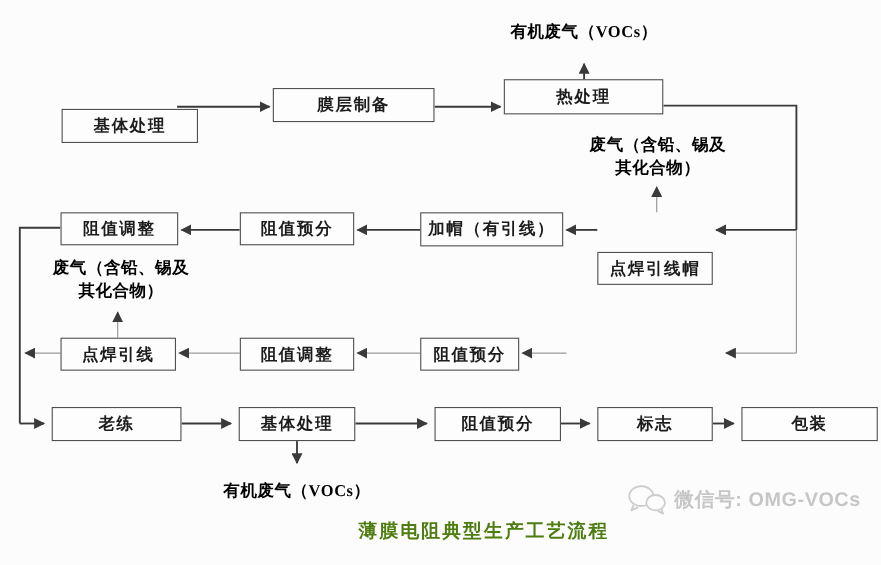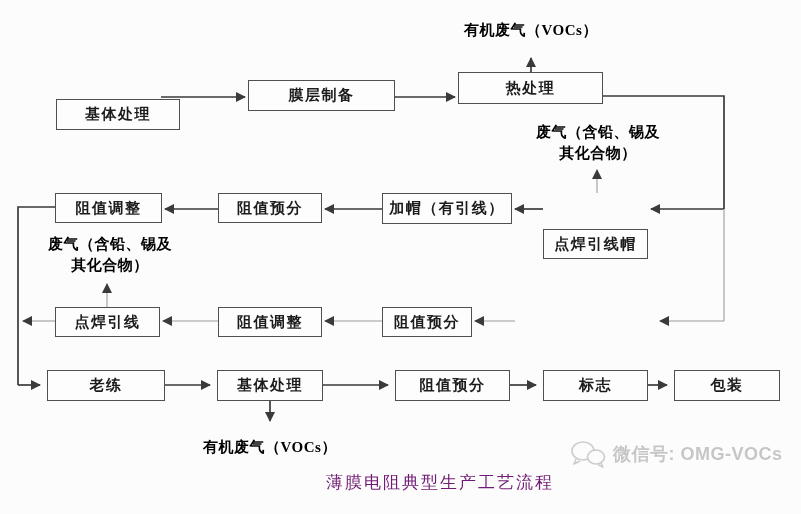--- a/index.html
+++ b/index.html
@@ -26,22 +26,22 @@
   .annot{
     position:absolute;
     text-align:center;
     font-size:15px;font-weight:600;letter-spacing:0.5px;
     color:#000000;line-height:21px;white-space:nowrap;
   }
   .annot span{display:block;}
   .caption{
     position:absolute;
     text-align:center;
-    font-size:17px;font-weight:400;letter-spacing:2px;
-    color:#701a75;white-space:nowrap;
+    font-size:17px;font-weight:700;letter-spacing:2px;
+    color:#4d7c0f;white-space:nowrap;
   }
   .watermark{
     position:absolute;
     display:flex;align-items:center;gap:7px;
     color:#c6c6c6;
     font-family:"Liberation Sans","DejaVu Sans",sans-serif;
     font-size:18px;font-weight:700;letter-spacing:0.5px;
     text-shadow:0 1px 1px #ffffff;white-space:nowrap;
   }
 </style>
@@ -95,21 +95,21 @@
   <div class="node" style="left:543px;top:193px;width:105px;height:30px;margin-top:36px;">点焊引线帽</div>
 
   <div class="node" style="left:55px;top:307px;width:105px;height:30px;text-align:right;">点焊引线</div>
   <div class="node" style="left:218px;top:307px;width:104px;height:30px;">阻值调整</div>
   <div class="node" style="left:382px;top:307px;width:90px;height:30px;">阻值预分</div>
 
   <div class="node" style="left:47px;top:370px;width:118px;height:31px;">老练</div>
   <div class="node" style="left:217px;top:370px;width:106px;height:31px;">基体处理</div>
   <div class="node" style="left:395px;top:370px;width:115px;height:31px;">阻值预分</div>
   <div class="node" style="left:543px;top:370px;width:105px;height:31px;">标志</div>
-  <div class="node" style="left:674px;top:370px;width:106px;height:31px;">包装</div>
+  <div class="node" style="left:674px;top:370px;width:124px;height:31px;">包装</div>
 
   <div class="annot" style="left:446px;top:20px;width:170px;">有机废气（VOCs）</div>
 
   <div class="annot" style="left:512px;top:122px;width:172px;">
     <span>废气（含铅、锡及</span>
     <span>其化合物）</span>
   </div>
 
   <div class="annot" style="left:25px;top:234px;width:170px;">
     <span>废气（含铅、锡及</span>

